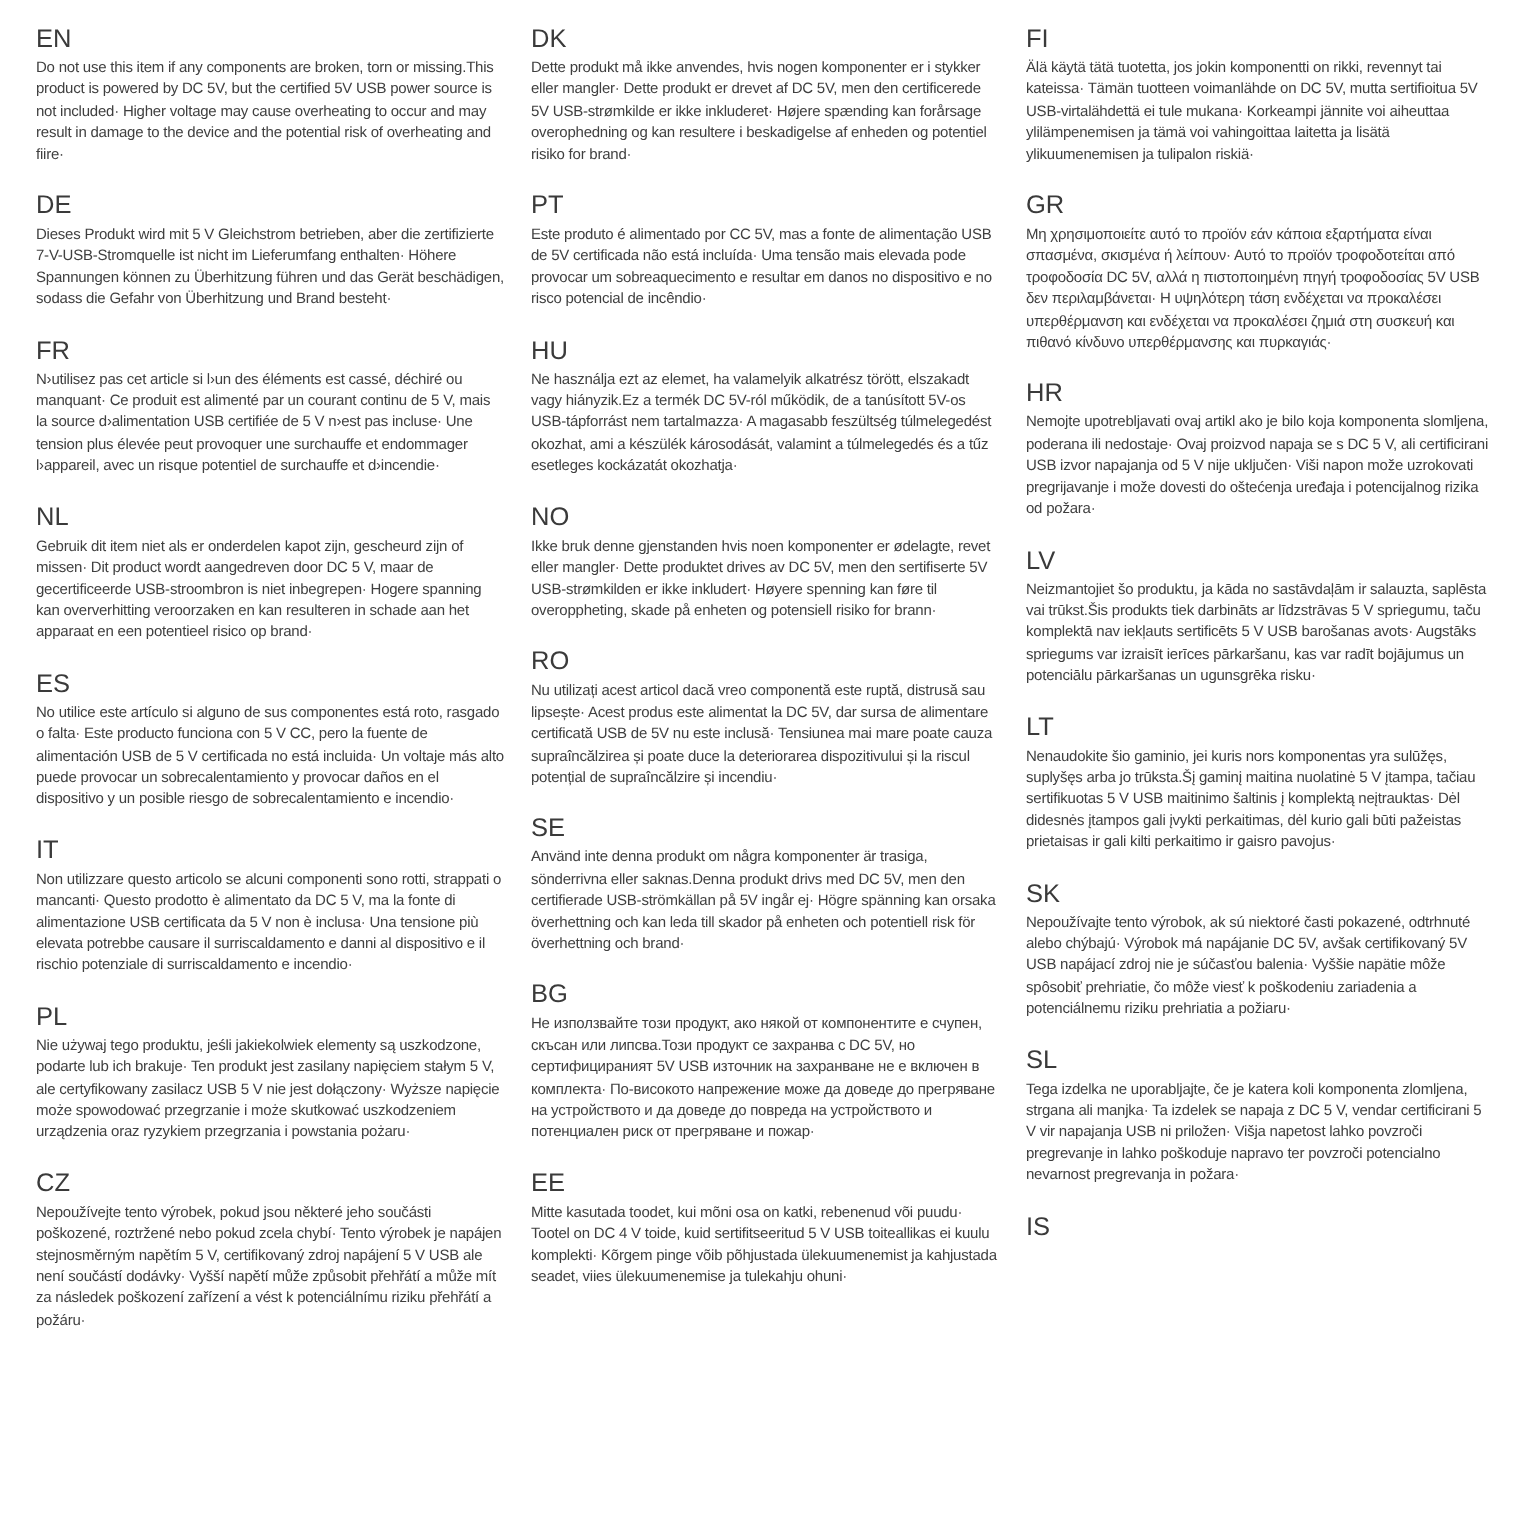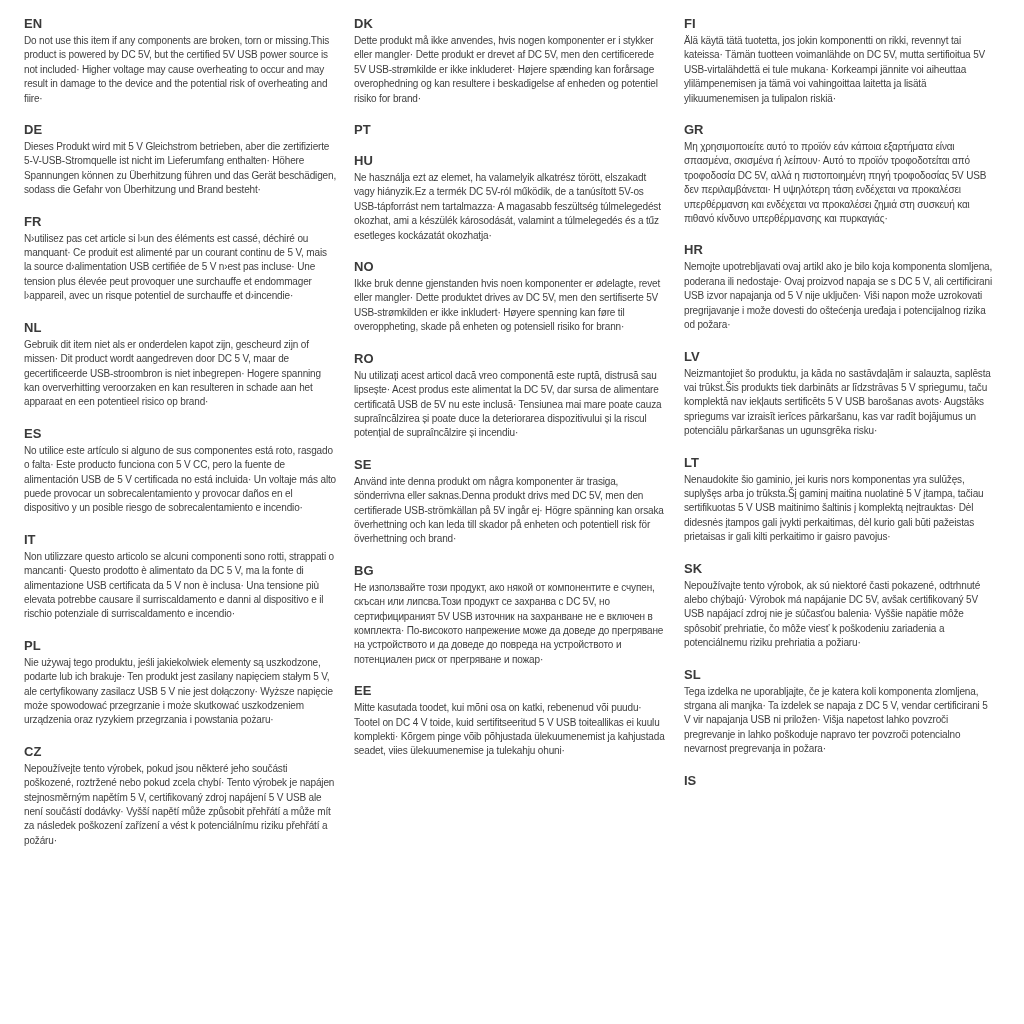--- a/index.html
+++ b/index.html
@@ -21,22 +21,22 @@
     gap: 18px;
   }
   .col {
     flex: none;
     width: 312px;
   }
   .lang {
     margin: 0 0 16px 0;
   }
   .code {
-    font-size: 13px;
-    font-weight: bold;
+    font-size: 17px;
+    font-weight: normal;
     margin: 0 0 3px 0;
     color: #3a3a3a;
   }
   .body {
     font-size: 10px;
     line-height: 14.4px;
     letter-spacing: -0.15px;
     margin: 0;
     color: #3f3f3f;
   }
@@ -46,21 +46,21 @@
 
 <div class="page">
 
   <div class="col">
     <section class="lang">
       <h2 class="code">EN</h2>
       <p class="body">Do not use this item if any components are broken, torn or missing.This product is powered by DC 5V, but the certified 5V USB power source is not included· Higher voltage may cause overheating to occur and may result in damage to the device and the potential risk of overheating and fiire·</p>
     </section>
     <section class="lang">
       <h2 class="code">DE</h2>
-      <p class="body">Dieses Produkt wird mit 5 V Gleichstrom betrieben, aber die zertifizierte 5-V-USB-Stromquelle ist nicht im Lieferumfang enthalten· Höhere Spannungen können zu Überhitzung führen und das Gerät beschädigen, sodass die Gefahr von Überhitzung und Brand besteht·</p>
+      <p class="body">Dieses Produkt wird mit 5 V Gleichstrom betrieben, aber die zertifizierte 7-V-USB-Stromquelle ist nicht im Lieferumfang enthalten· Höhere Spannungen können zu Überhitzung führen und das Gerät beschädigen, sodass die Gefahr von Überhitzung und Brand besteht·</p>
     </section>
     <section class="lang">
       <h2 class="code">FR</h2>
       <p class="body">N›utilisez pas cet article si l›un des éléments est cassé, déchiré ou manquant· Ce produit est alimenté par un courant continu de 5 V, mais la source d›alimentation USB certifiée de 5 V n›est pas incluse· Une tension plus élevée peut provoquer une surchauffe et endommager l›appareil, avec un risque potentiel de surchauffe et d›incendie·</p>
     </section>
     <section class="lang">
       <h2 class="code">NL</h2>
       <p class="body">Gebruik dit item niet als er onderdelen kapot zijn, gescheurd zijn of missen· Dit product wordt aangedreven door DC 5 V, maar de gecertificeerde USB-stroombron is niet inbegrepen· Hogere spanning kan oververhitting veroorzaken en kan resulteren in schade aan het apparaat en een potentieel risico op brand·</p>
     </section>
     <section class="lang">
@@ -81,20 +81,21 @@
     </section>
   </div>
 
   <div class="col">
     <section class="lang">
       <h2 class="code">DK</h2>
       <p class="body">Dette produkt må ikke anvendes, hvis nogen komponenter er i stykker eller mangler· Dette produkt er drevet af DC 5V, men den certificerede 5V USB-strømkilde er ikke inkluderet· Højere spænding kan forårsage overophedning og kan resultere i beskadigelse af enheden og potentiel risiko for brand·</p>
     </section>
     <section class="lang">
       <h2 class="code">PT</h2>
+      <p class="body">Este produto é alimentado por CC 5V, mas a fonte de alimentação USB de 5V certificada não está incluída· Uma tensão mais elevada pode provocar um sobreaquecimento e resultar em danos no dispositivo e no risco potencial de incêndio·</p>
     </section>
     <section class="lang">
       <h2 class="code">HU</h2>
       <p class="body">Ne használja ezt az elemet, ha valamelyik alkatrész törött, elszakadt vagy hiányzik.Ez a termék DC 5V-ról működik, de a tanúsított 5V-os USB-tápforrást nem tartalmazza· A magasabb feszültség túlmelegedést okozhat, ami a készülék károsodását, valamint a túlmelegedés és a tűz esetleges kockázatát okozhatja·</p>
     </section>
     <section class="lang">
       <h2 class="code">NO</h2>
       <p class="body">Ikke bruk denne gjenstanden hvis noen komponenter er ødelagte, revet eller mangler· Dette produktet drives av DC 5V, men den sertifiserte 5V USB-strømkilden er ikke inkludert· Høyere spenning kan føre til overoppheting, skade på enheten og potensiell risiko for brann·</p>
     </section>
     <section class="lang">

